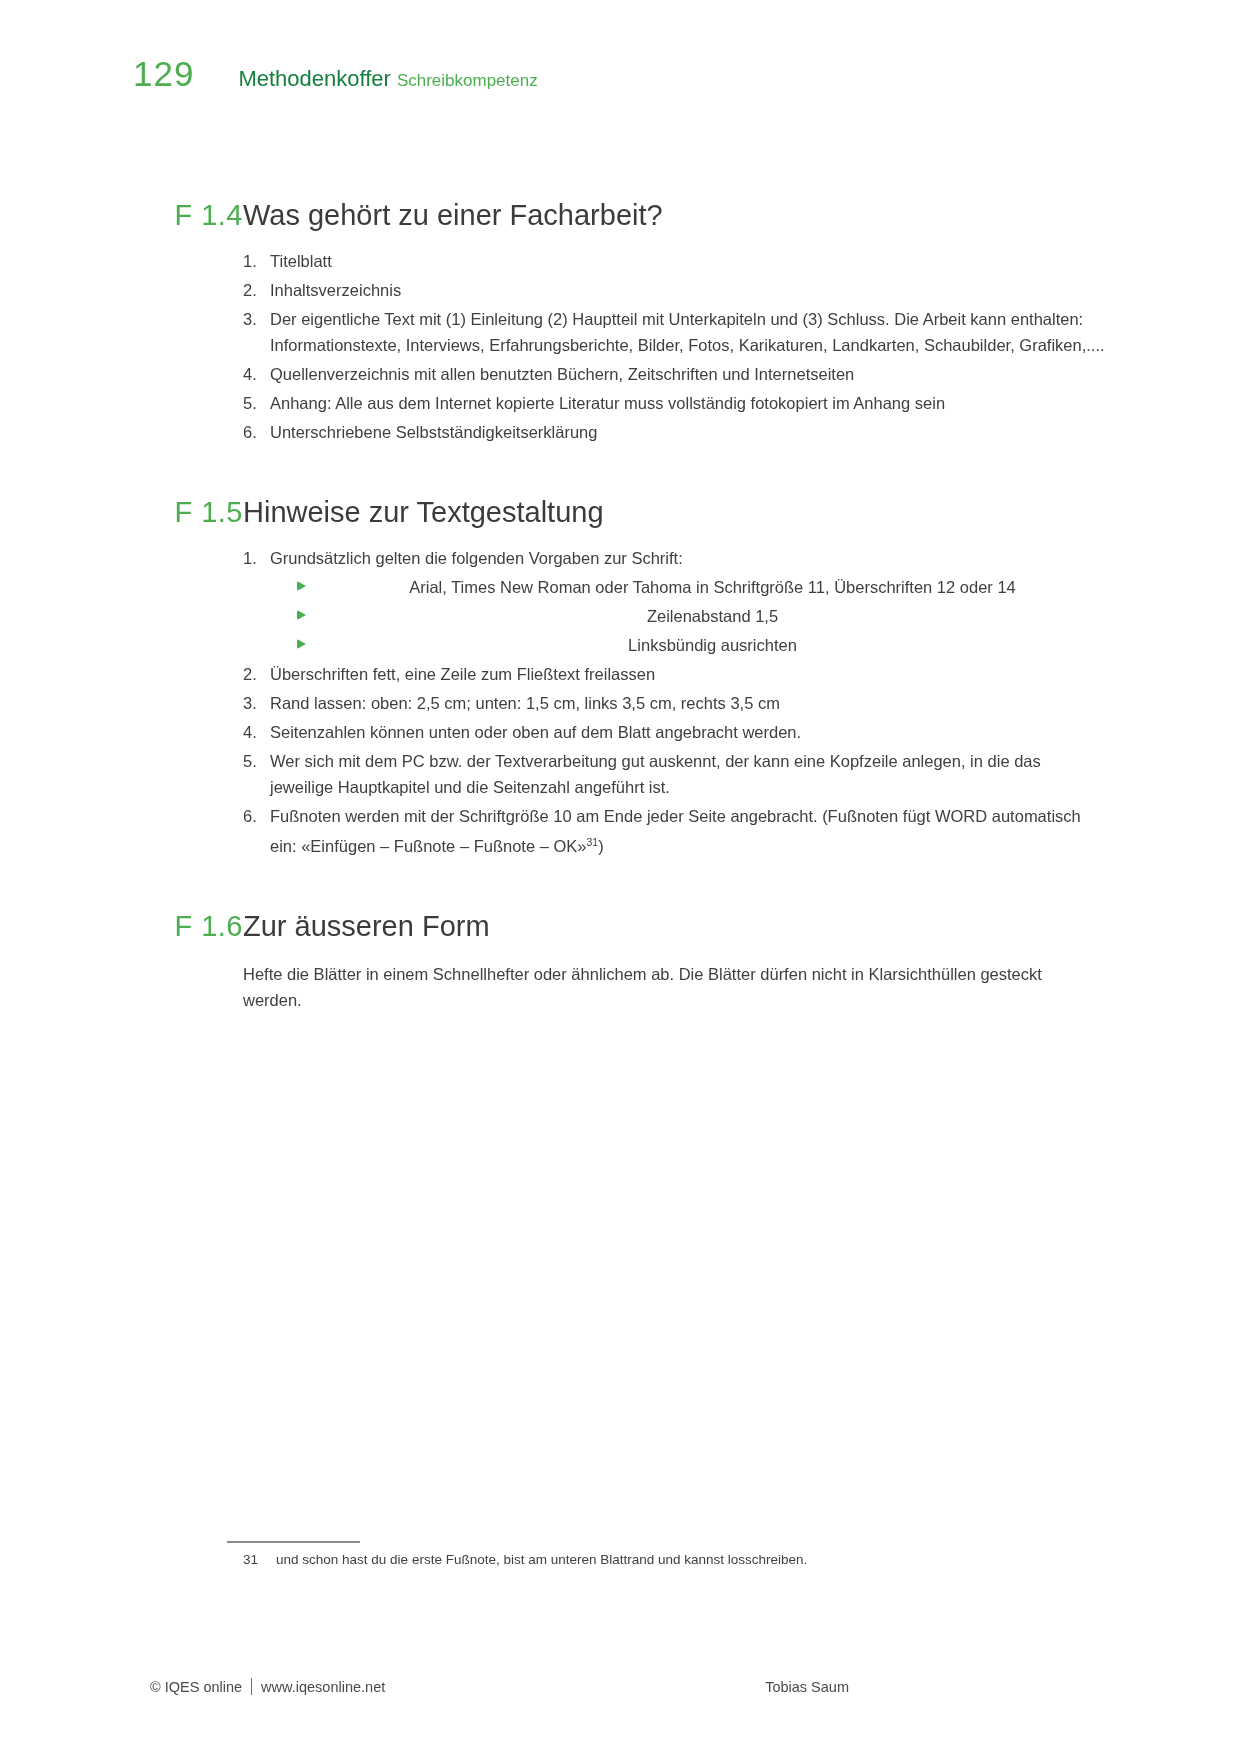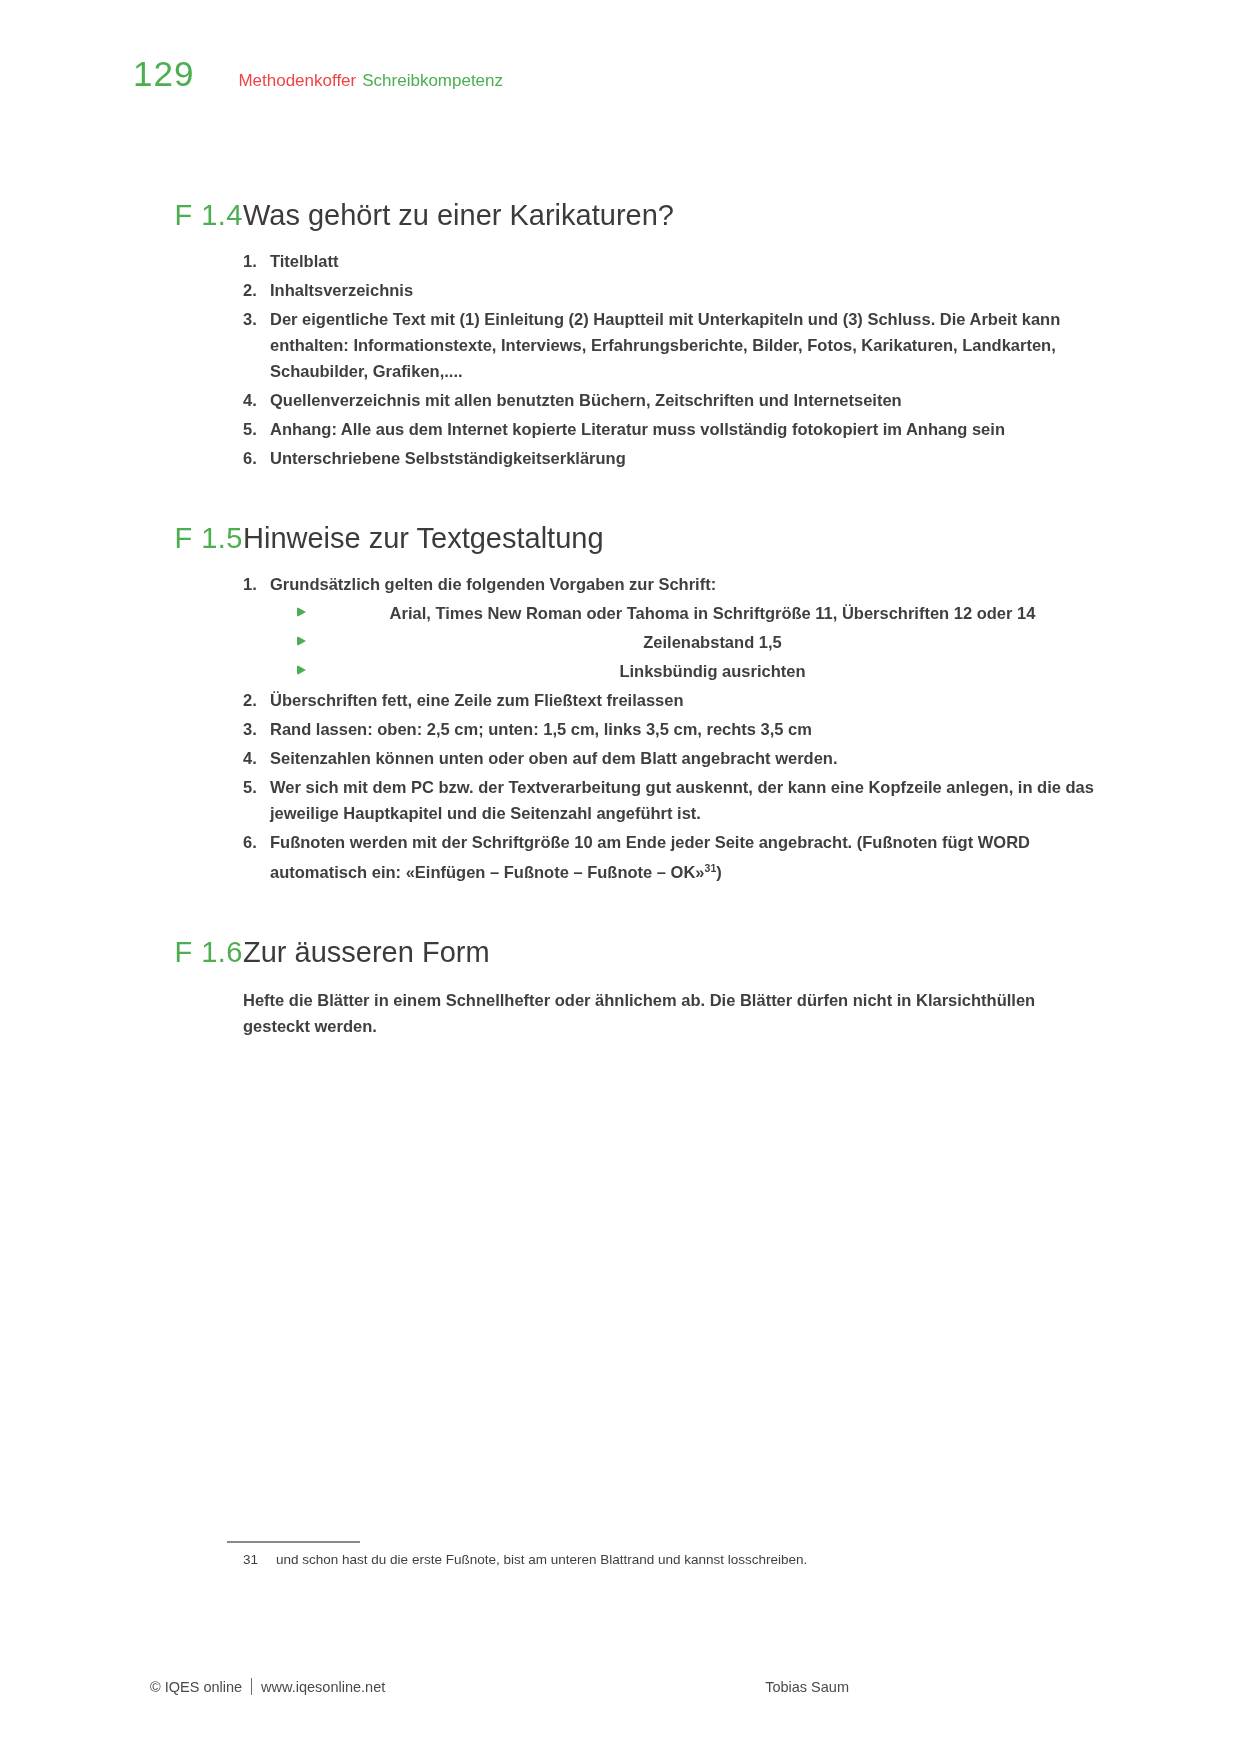--- a/index.html
+++ b/index.html
@@ -16,21 +16,21 @@
     width: 984px; height: 1754px;
     padding: 55px 133px 0 133px;
   }
 
   
   .doc-header { display: flex; align-items: baseline; height: 42px; }
   .page-num {
     font-size: 35px; line-height: 38px;
     color: #4cae50; letter-spacing: 1px; font-weight: 400;
   }
-  .doc-title { font-size: 17px; color: #ef4444; margin-left: 44px; }
+  .doc-title { font-size: 22px; color: #15803d; margin-left: 44px; }
   .doc-subtitle { font-size: 17px; color: #4cae50; margin-left: 6px; }
 
   
   .section {
     display: grid;
     grid-template-columns: 110px 864px;
     align-items: baseline;
   }
   .f14 { margin-top: 100px; }
   .f15 { margin-top: 46px; }
@@ -38,21 +38,21 @@
   .sec-label {
     grid-column: 1; grid-row: 1;
     font-size: 29px; color: #4cae50; font-weight: 400;
     letter-spacing: 0.5px;
     text-align: right;
   }
   .sec-title {
     grid-column: 2; grid-row: 1;
     font-size: 29px; line-height: 36px; color: #3b3b3a; font-weight: 400;
   }
-  .sec-body { grid-column: 2; grid-row: 2; font-weight: bold; }
+  .sec-body { grid-column: 2; grid-row: 2; }
 
   
   ol.num-list {
     list-style: none; counter-reset: li;
     margin-top: 15px;
   }
   ol.num-list > li {
     counter-increment: li;
     position: relative;
     padding-left: 27px;
@@ -115,21 +115,21 @@
 <div class="page">
 
   <header class="doc-header">
     <span class="page-num">129</span>
     <span class="doc-title">Methodenkoffer</span>
     <span class="doc-subtitle">Schreibkompetenz</span>
   </header>
 
   <section class="section f14">
     <div class="sec-label">F 1.4</div>
-    <h1 class="sec-title">Was gehört zu einer Karikaturen?</h1>
+    <h1 class="sec-title">Was gehört zu einer Facharbeit?</h1>
     <div class="sec-body">
       <ol class="num-list">
         <li><span>Titelblatt</span></li>
         <li><span>Inhaltsverzeichnis</span></li>
         <li><span>Der eigentliche Text mit (1) Einleitung (2) Hauptteil mit Unterkapiteln und (3) Schluss. Die Arbeit kann enthalten: Informationstexte, Interviews, Erfahrungsberichte, Bilder, Fotos, Karikaturen, Landkarten, Schaubilder, Grafiken,....</span></li>
         <li><span>Quellenverzeichnis mit allen benutzten Büchern, Zeitschriften und Internetseiten</span></li>
         <li><span>Anhang: Alle aus dem Internet kopierte Literatur muss vollständig fotokopiert im Anhang sein</span></li>
         <li><span>Unterschriebene Selbstständigkeitserklärung</span></li>
       </ol>
     </div>

